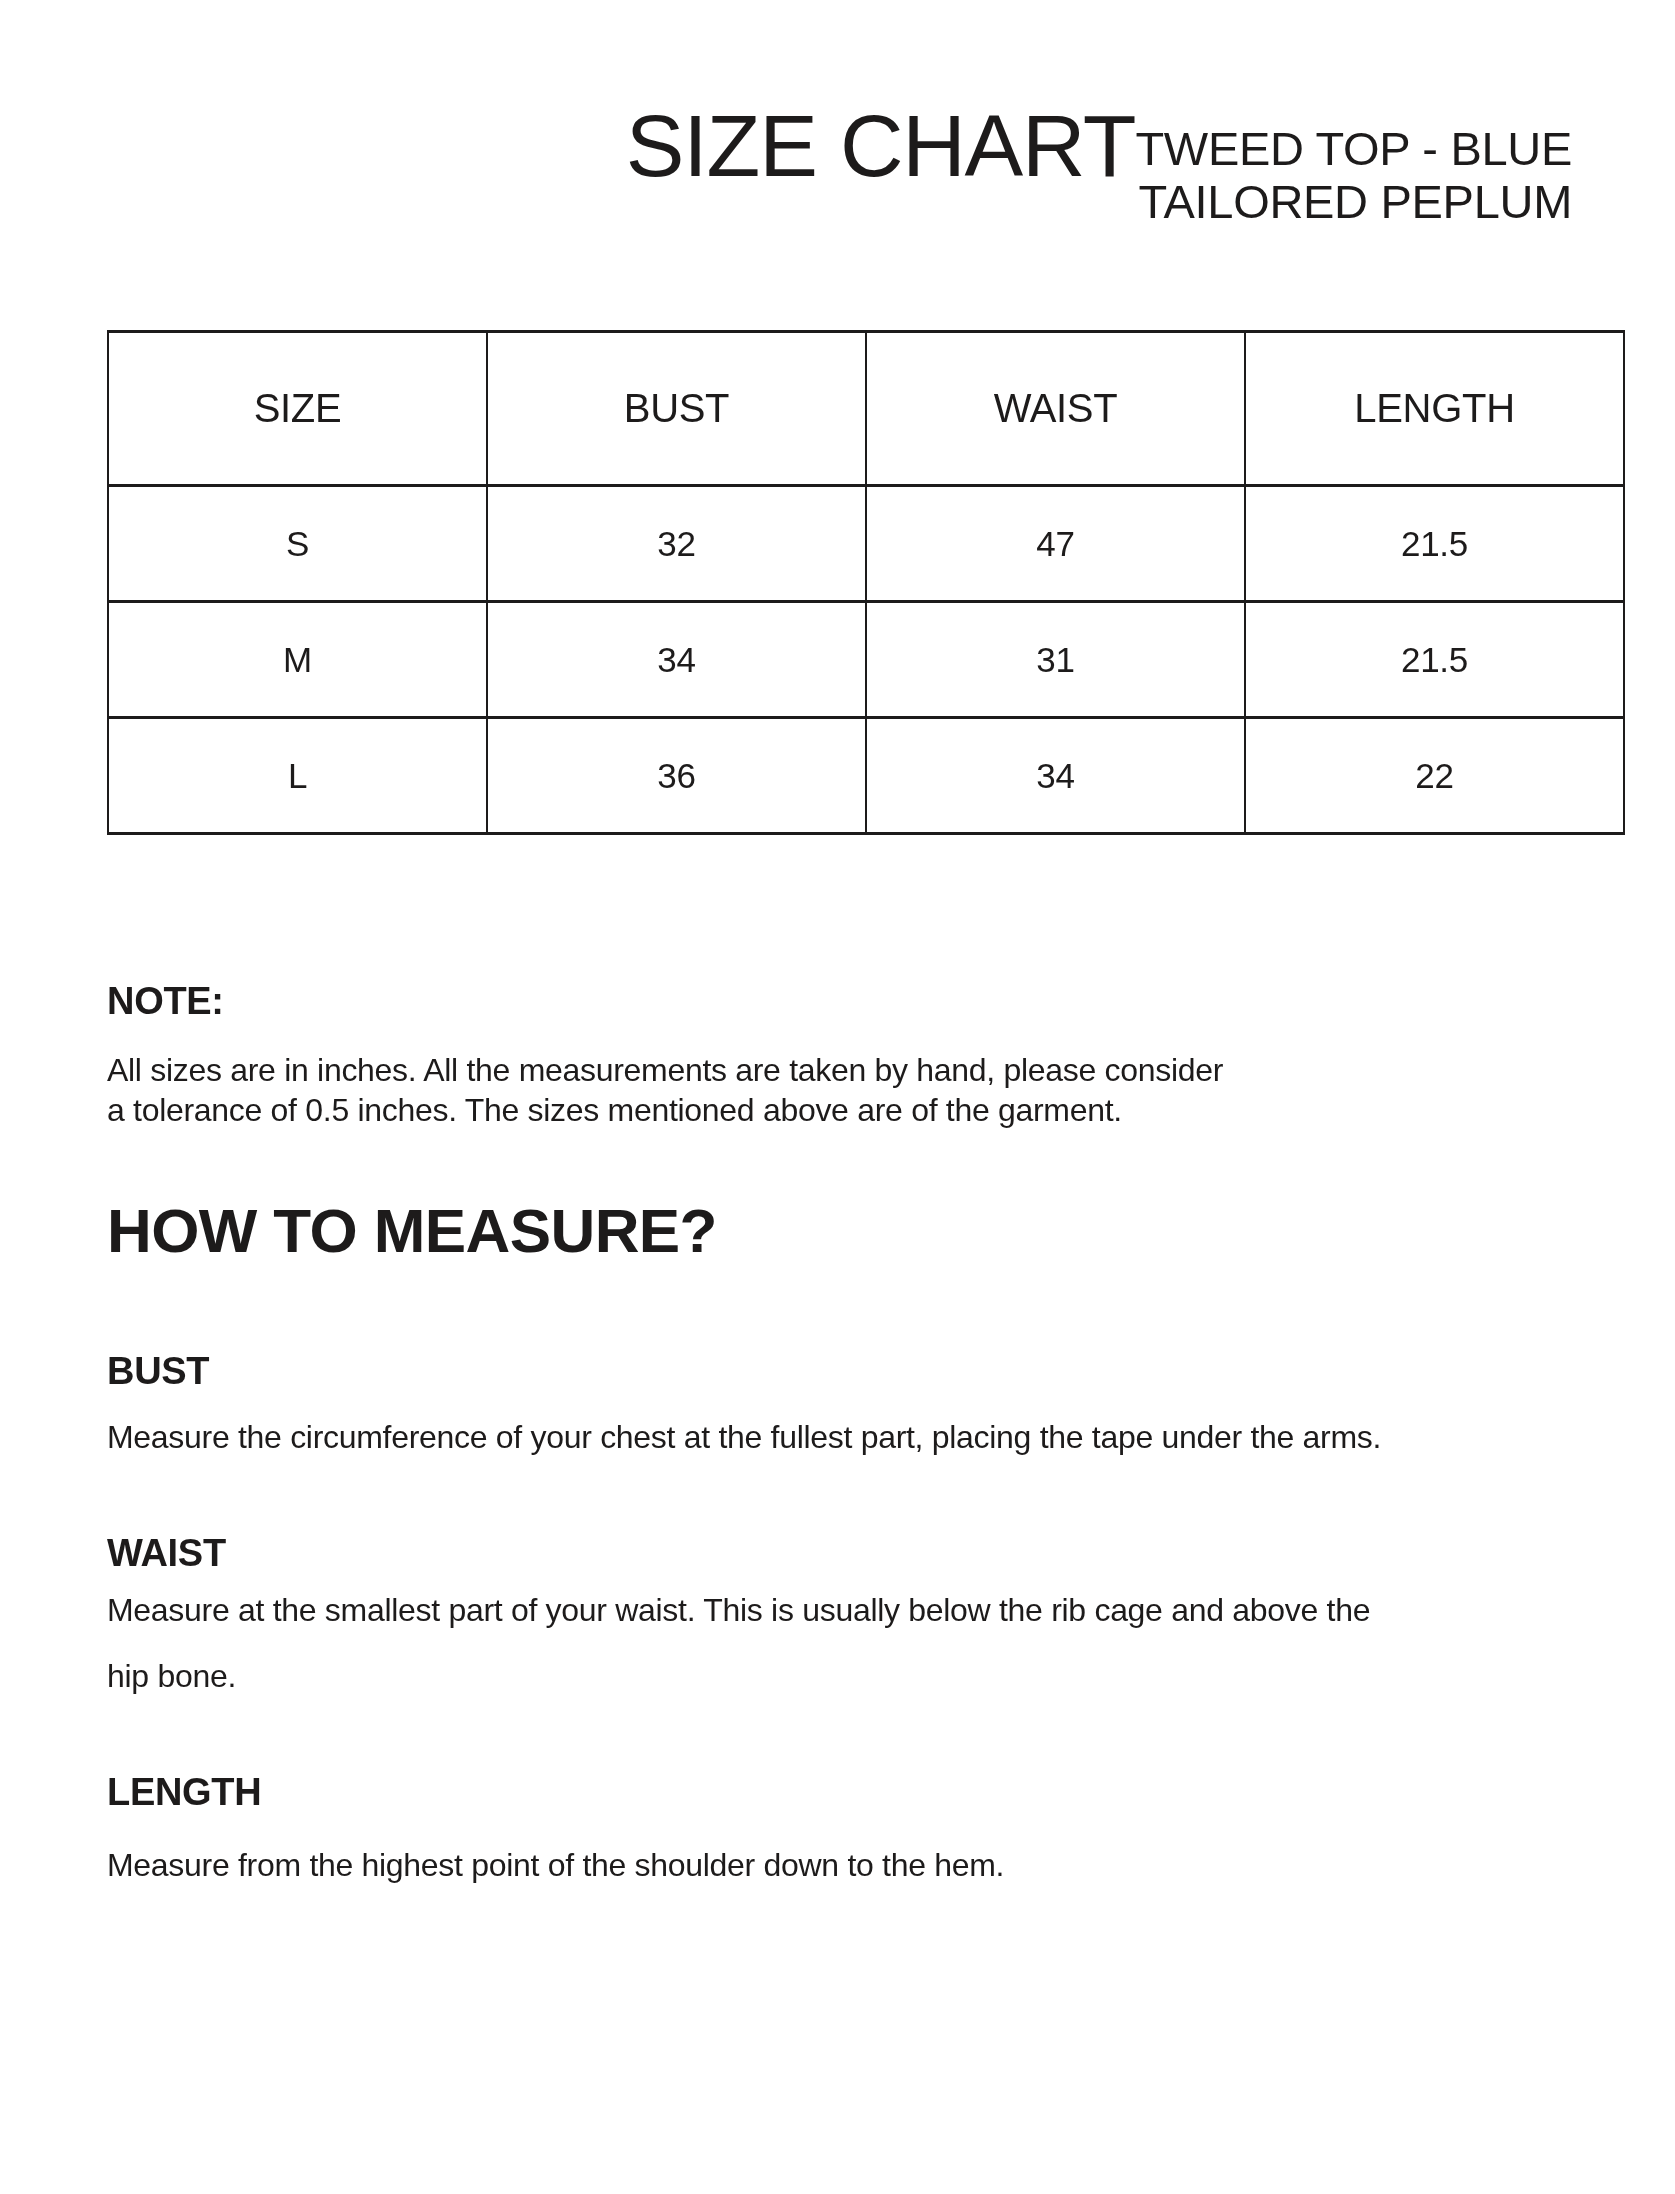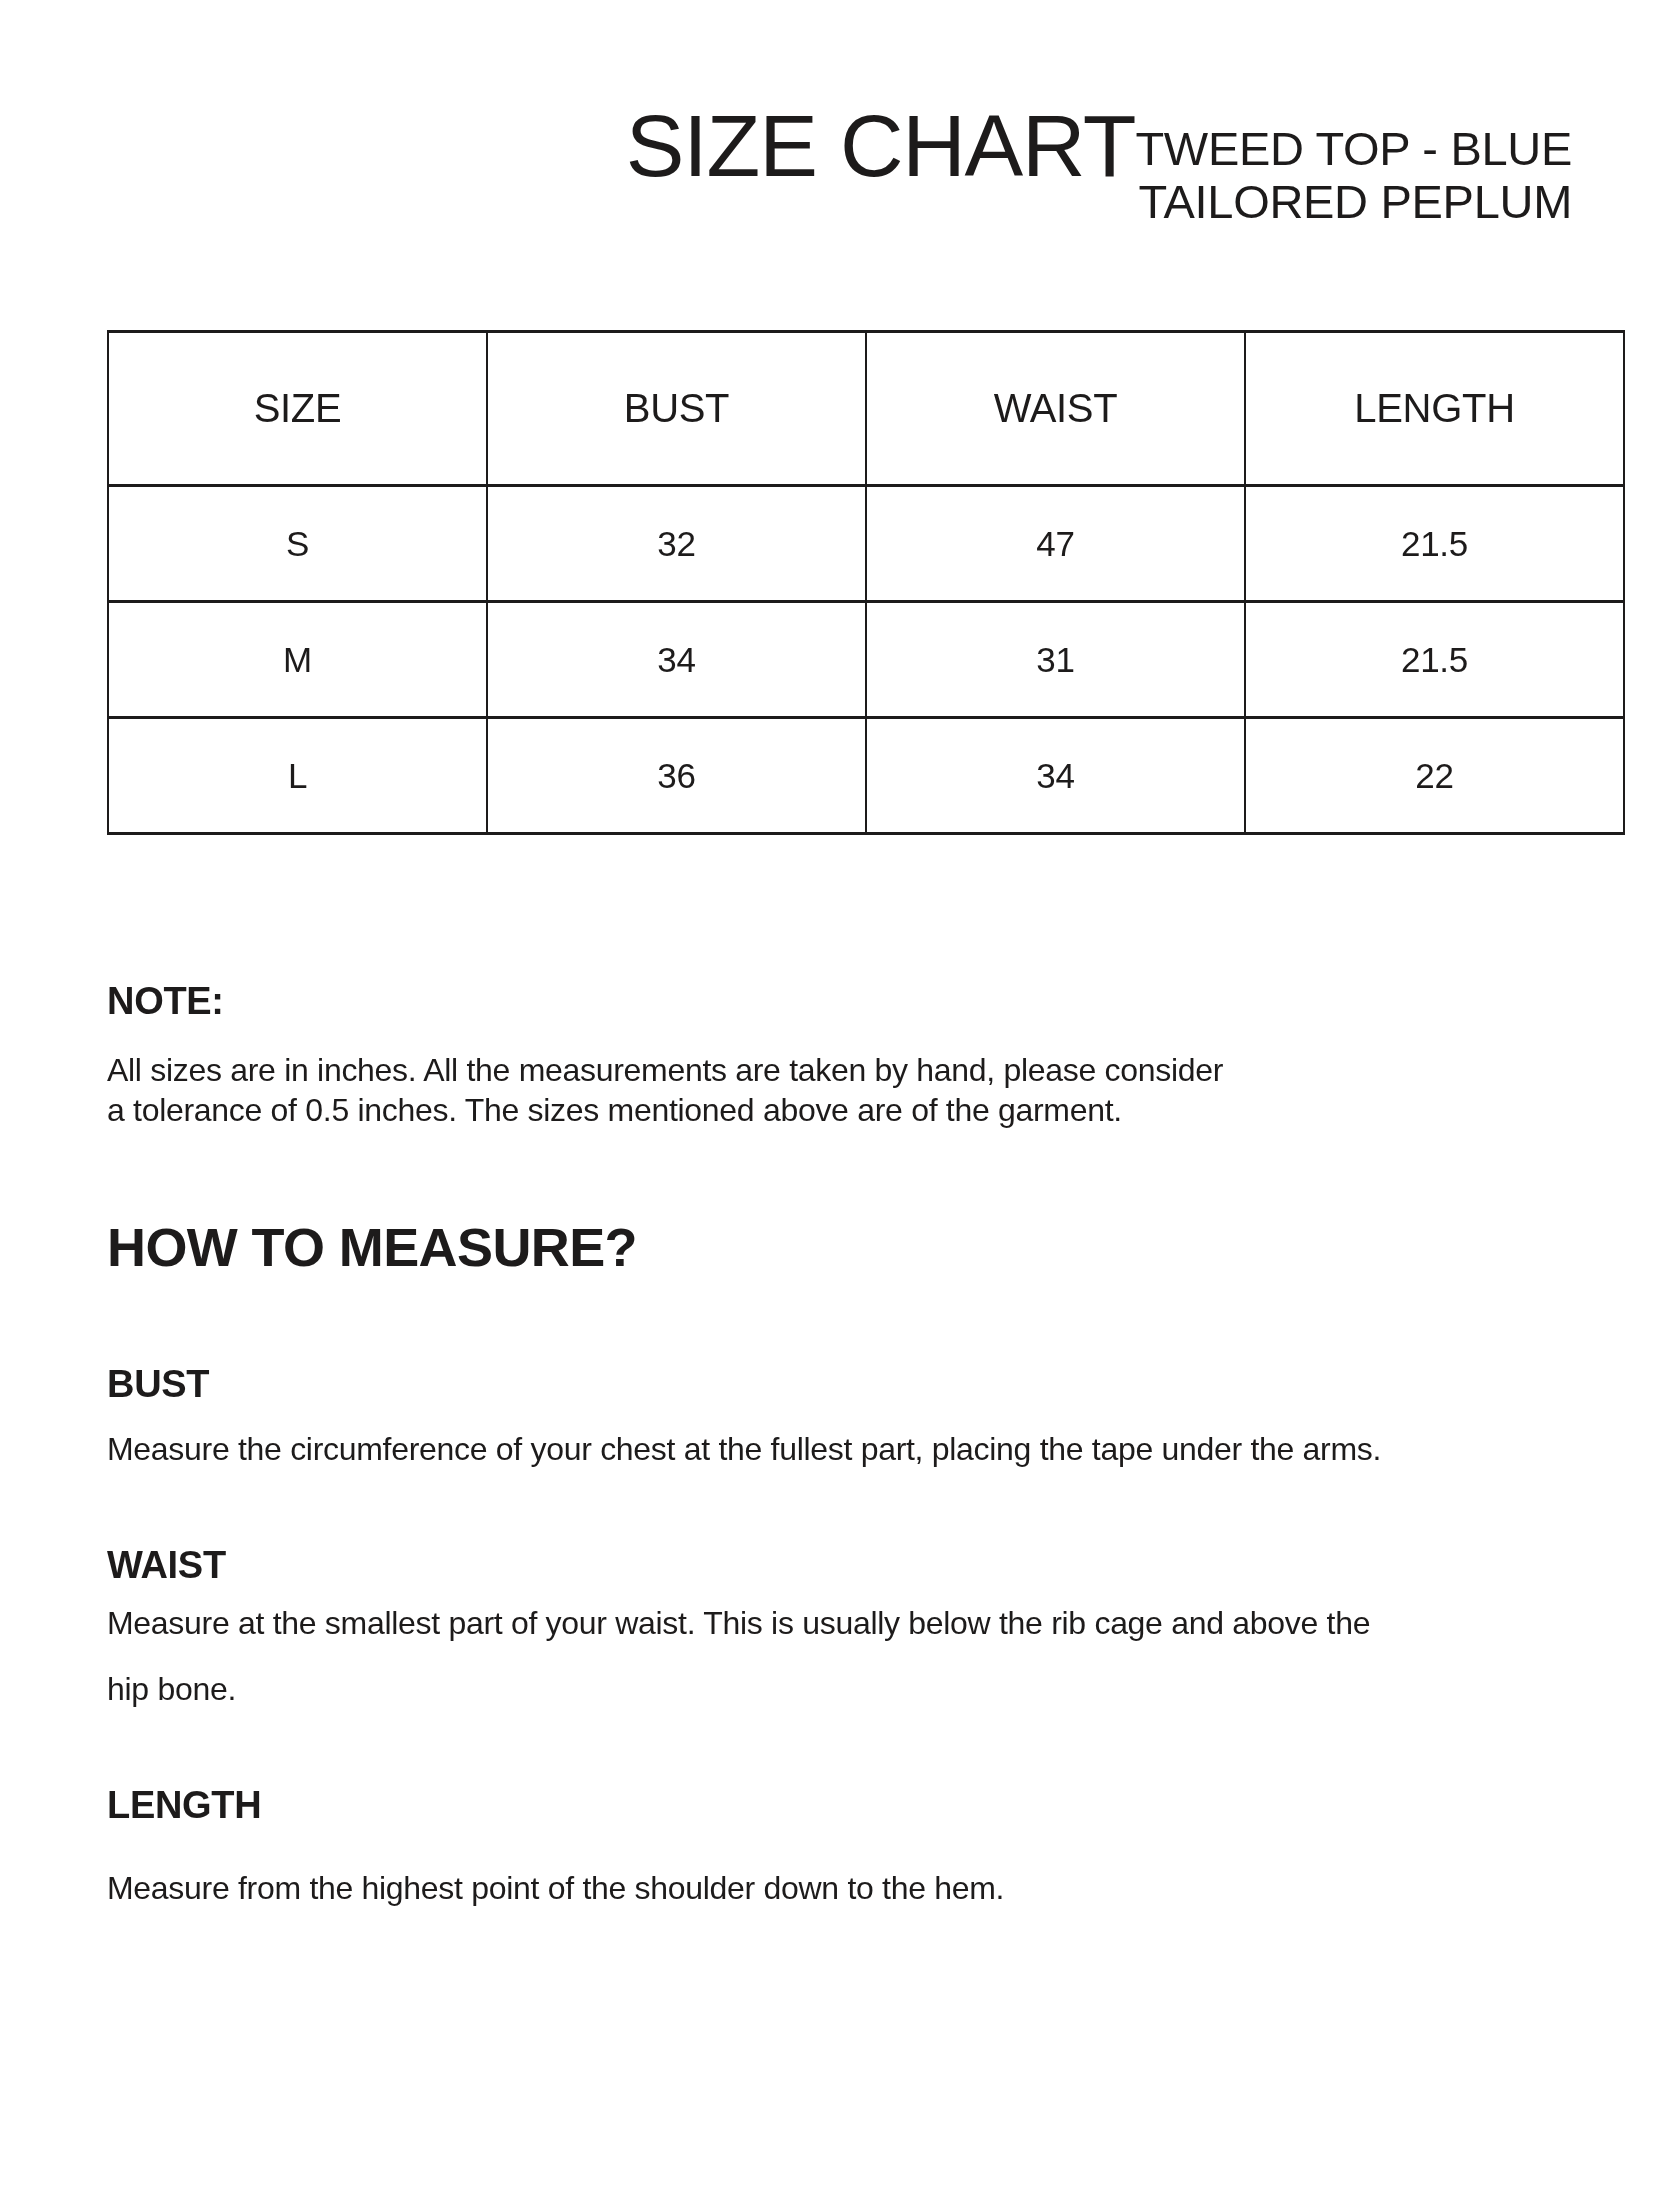--- a/index.html
+++ b/index.html
@@ -64,22 +64,22 @@
   }
   .note-body {
     margin-top: 27px;
     font-size: 32px;
     line-height: 40px;
     letter-spacing: -0.3px;
   }
 
   
   .htm-heading {
-    margin-top: 88px;
-    font-size: 54px;
+    margin-top: 67px;
+    font-size: 62px;
     font-weight: 700;
     line-height: 1.1;
     letter-spacing: -0.6px;
     white-space: nowrap;
   }
   .sub-heading {
     font-size: 38px;
     font-weight: 700;
     letter-spacing: -0.3px;
     line-height: 1.2;
@@ -87,21 +87,21 @@
   .sub-heading.bust   { margin-top: 84px; }
   .sub-heading.waist  { margin-top: 74px; }
   .sub-heading.length { margin-top: 61px; }
   .sub-body {
     font-size: 32px;
     line-height: 40px;
     letter-spacing: -0.3px;
   }
   .sub-body.bust   { margin-top: 21.6px; }
   .sub-body.waist  { margin-top: 1.2px; line-height: 66px; }
-  .sub-body.length { margin-top: 40px; }
+  .sub-body.length { margin-top: 29px; }
 </style>
 </head>
 <body>
 
 <div class="page">
 
   <div class="header">
     <div class="page-title">SIZE CHART</div>
     <div class="product-name">
       <div>TWEED TOP - BLUE</div>

